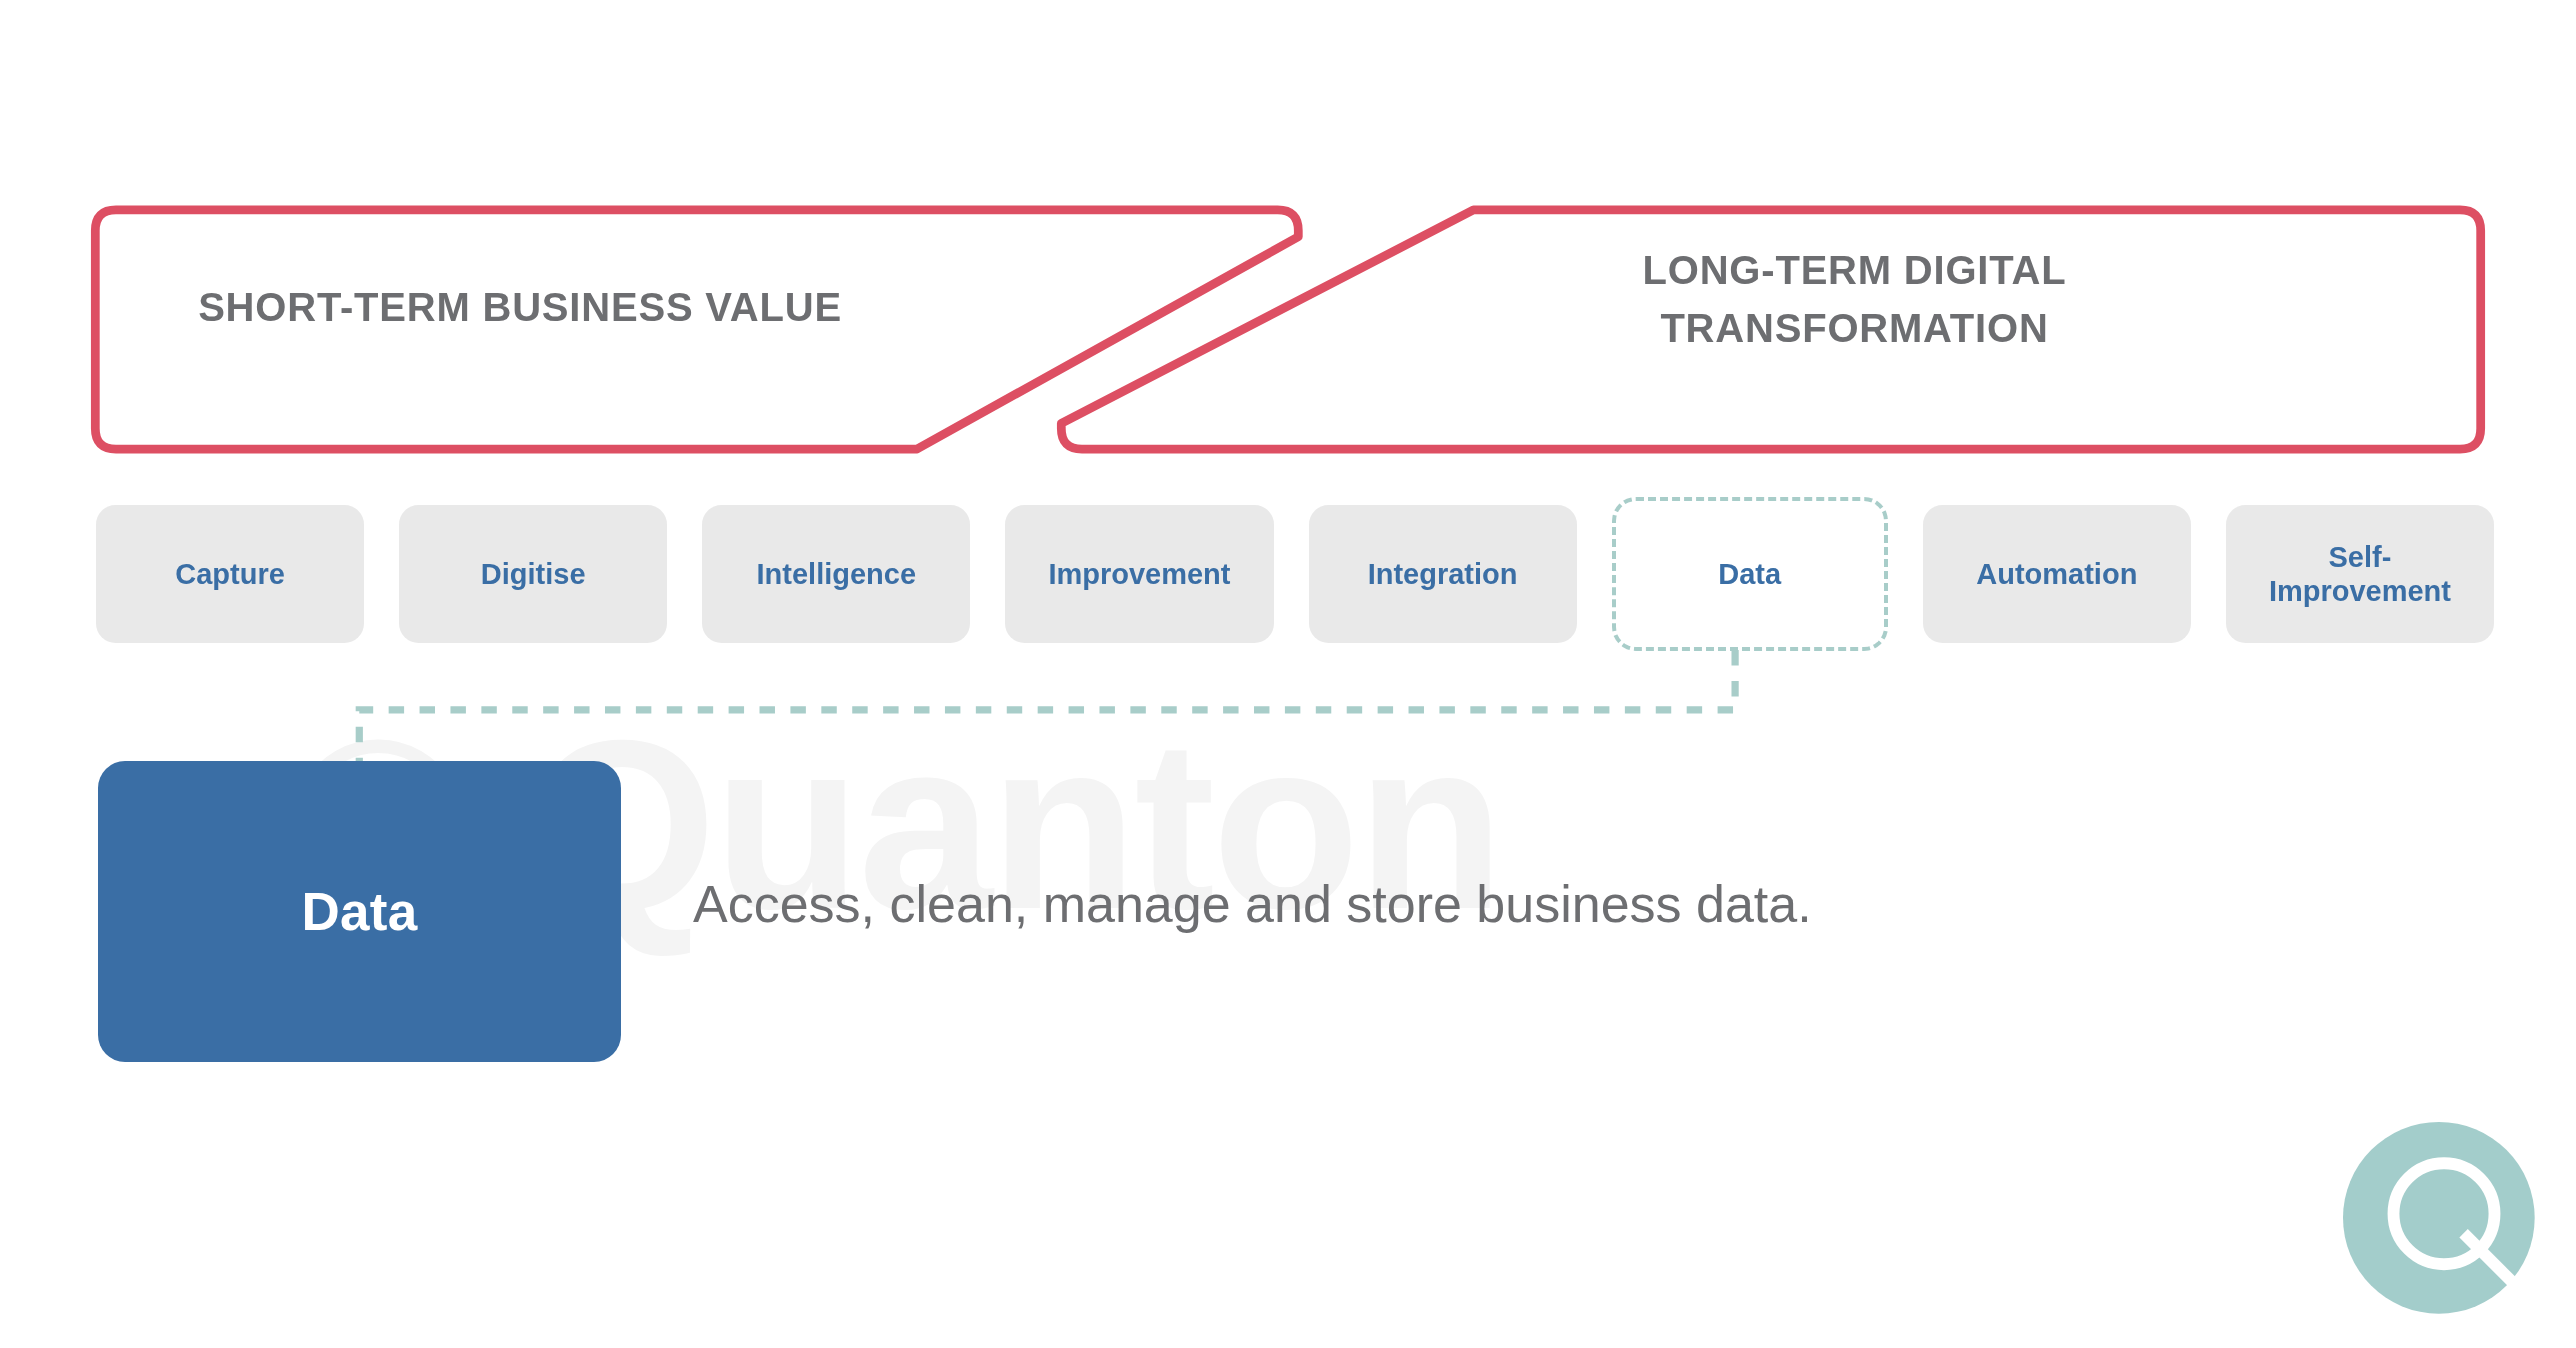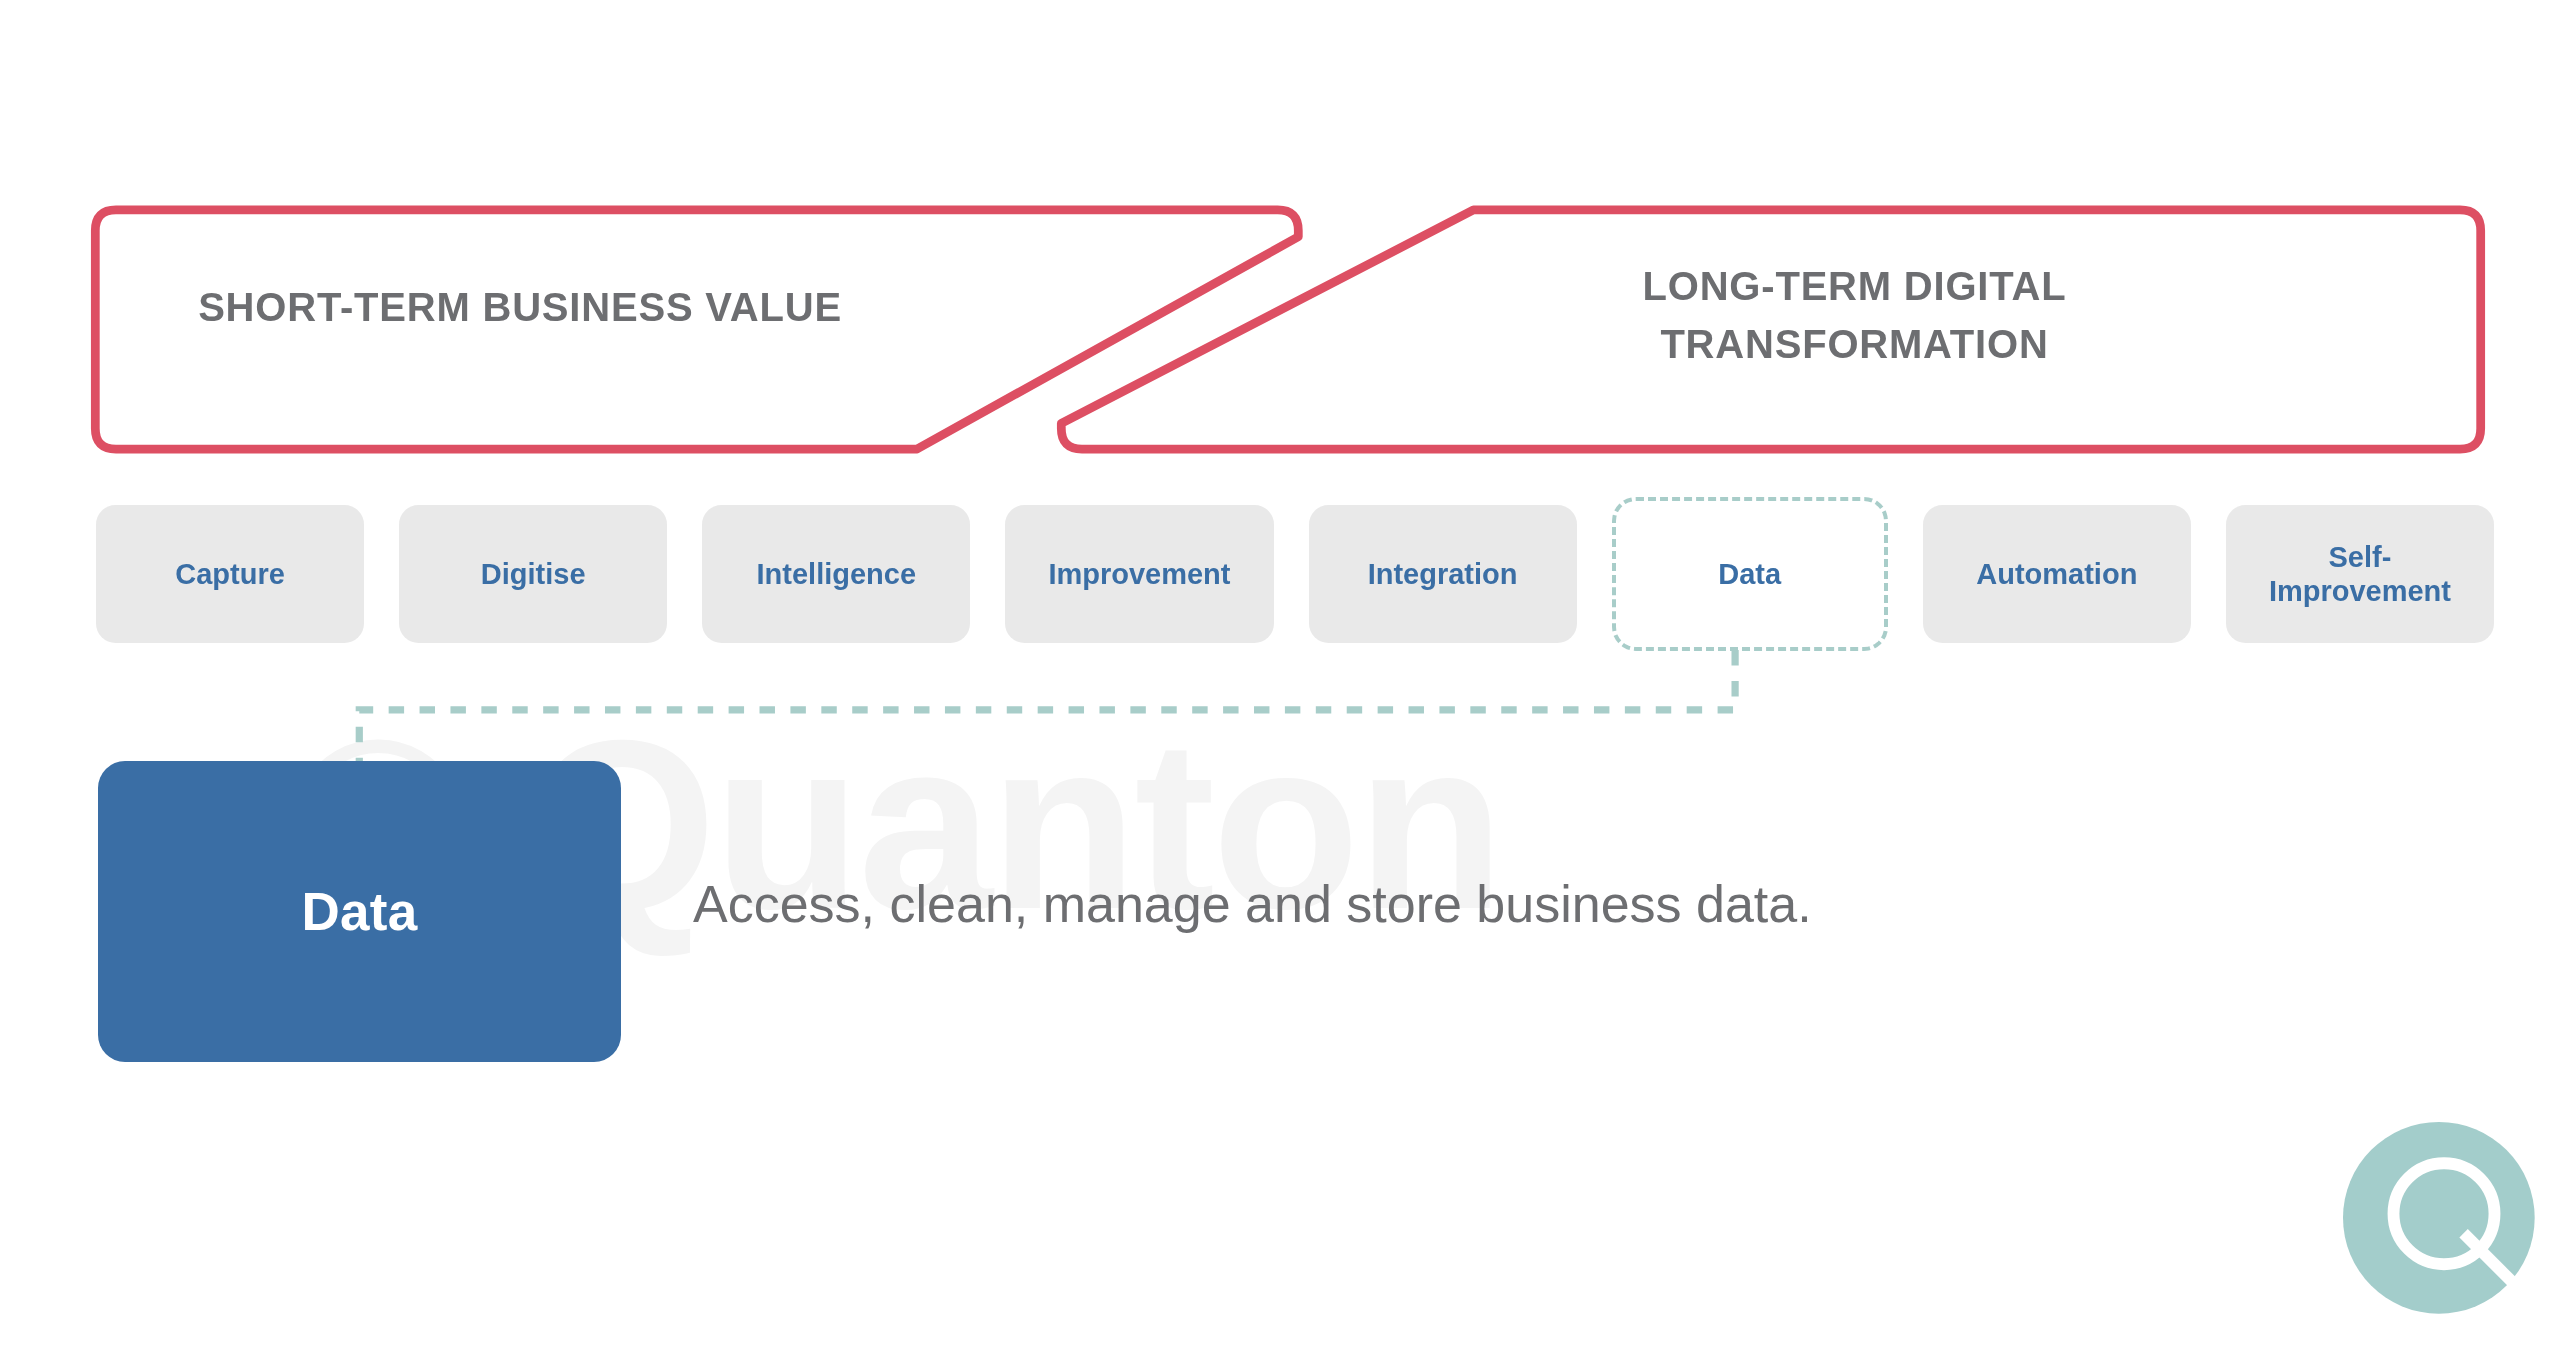--- a/index.html
+++ b/index.html
@@ -34,21 +34,21 @@
     position:absolute;
     color:#6d6e71;
     font-weight:700;
     font-size:40px;
     letter-spacing:0.8px;
     text-align:center;
     line-height:58px;
     white-space:pre-line;
   }
   .banner-left-label{ left:95px; top:93px; width:850px; }
-  .banner-right-label{ left:1365px; top:72px; width:979px; }
+  .banner-right-label{ left:1365px; top:56px; width:979px; }
 
   
   .chips{
     position:absolute;
     left:96px; top:505px;
     width:2398px; height:138px;
     display:flex; gap:35px;
   }
   .chip{
     flex:1 1 0;

